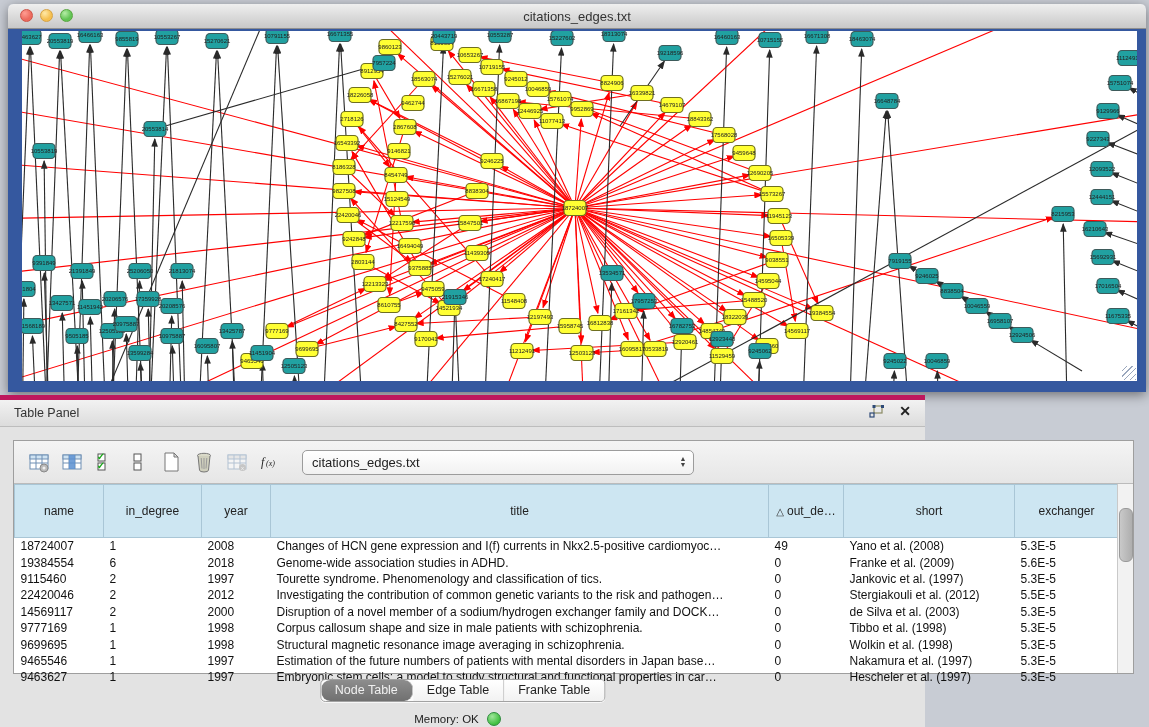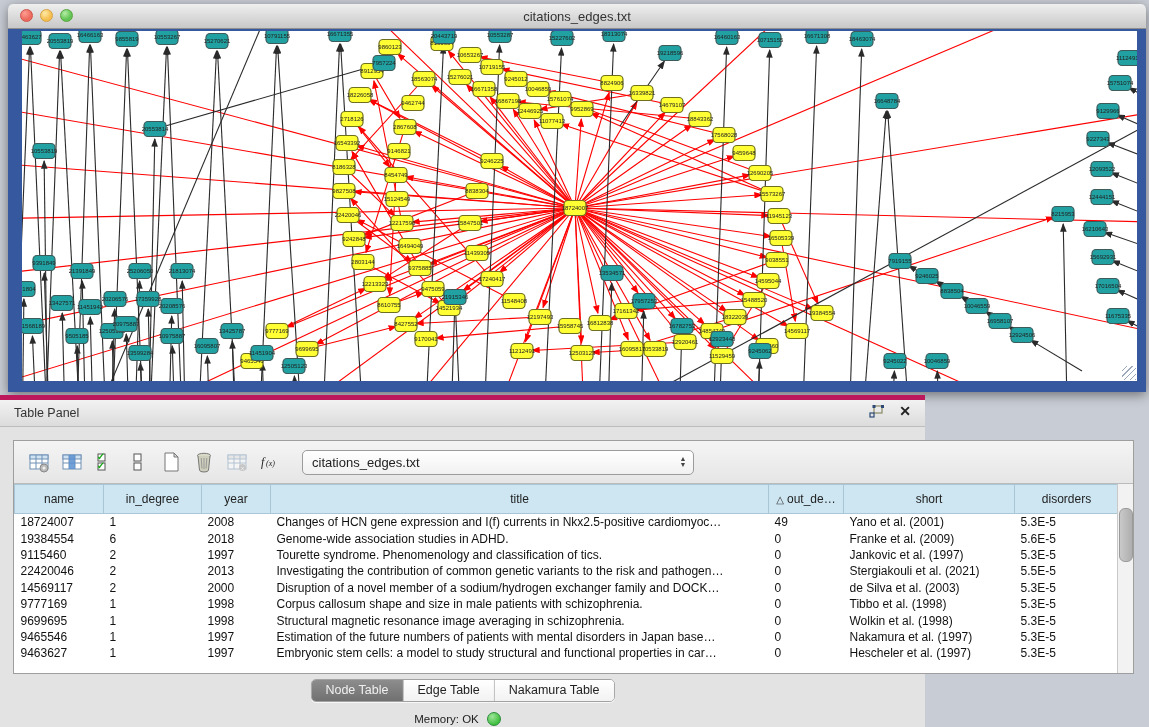--- a/index.html
+++ b/index.html
@@ -28,28 +28,28 @@
   .tbtn{width:30px;height:30px;display:flex;align-items:center;justify-content:center;margin-right:3px;border-radius:4px;cursor:pointer;}
   .tbtn.disabled{opacity:.45;}
   .combo{margin-left:14px;width:392px;height:25px;border:1px solid #9c9c9c;border-radius:5px;background:linear-gradient(#ffffff,#f1f1f1);display:flex;align-items:center;box-sizing:border-box;cursor:pointer;}
   .combo .combo-label{flex:1;font-size:13px;color:#222;padding-left:9px;white-space:nowrap;overflow:hidden;}
   .combo .combo-arrows{width:20px;display:flex;flex-direction:column;align-items:center;line-height:6px;font-size:7px;color:#444;}
   
   .grid{position:absolute;left:0;top:43px;right:0;bottom:0;}
   .grid-scroll{position:absolute;right:0;top:0;width:15px;bottom:0;background:#f2f2f2;border-left:1px solid #c9c9c9;}
   .grid-thumb{position:absolute;left:1px;top:24px;width:12px;height:52px;background:linear-gradient(90deg,#c9c9c9,#aeaeae);border:1px solid #9a9a9a;border-radius:6px;}
   table.data{border-collapse:collapse;table-layout:fixed;width:1104px;font-size:12px;color:#111;}
-  table.data th{background:#cde6f2;border:1px solid #a9c6d6;font-weight:normal;font-size:12px;color:#222;height:20px;padding:4px 4px;overflow:hidden;white-space:nowrap;}
+  table.data th{background:#cde6f2;border:1px solid #a9c6d6;font-weight:normal;font-size:12px;color:#222;height:20px;padding:16px 4px;overflow:hidden;white-space:nowrap;}
   table.data td{height:16.4px;padding:0 0 0 6px;overflow:hidden;white-space:nowrap;text-overflow:ellipsis;border:none;}
   th .sort-tri{font-size:10px;margin-right:3px;color:#333;}
   
   .tabs{position:absolute;left:50%;transform:translateX(-50%);top:279px;display:flex;border:1px solid #a2a2a2;border-radius:5px;overflow:hidden;background:#fcfcfc;box-shadow:0 1px 0 rgba(255,255,255,.7);}
   .tab{font-size:12.5px;padding:3px 14px 4px;color:#222;border-right:1px solid #bcbcbc;cursor:pointer;background:linear-gradient(#ffffff,#f2f2f2);}
   .tab:last-child{border-right:none;}
-  .tab.active{background:linear-gradient(#8d8d8d,#707070);color:#f0f0f0;}
+  .tab.active{background:linear-gradient(#8d8d8d,#707070);color:#f0f0f0;border-radius:9px;}
   
   .statusbar{position:absolute;left:0;bottom:0;width:100%;height:26px;display:flex;align-items:center;justify-content:center;}
   .statusbar .mem{font-size:11.5px;color:#222;margin-right:8px;}
   .mem-dot{width:12px;height:12px;border-radius:50%;background:radial-gradient(circle at 35% 30%,#9fe59a,#3fbf3f 70%);border:1px solid #2e8b3d;margin-right:10px;}
 </style>
 </head>
 <body>
 
 <div class="net-window">
   <div class="titlebar">
@@ -938,31 +938,31 @@
             <col style="width: 104px;">
           </colgroup>
         <thead>
             <tr id="table-head-row">
               <th>name</th>
               <th>in_degree</th>
               <th>year</th>
               <th>title</th>
               <th><span class="sort-tri">△</span>out_de…</th>
               <th>short</th>
-              <th>disorders</th>
+              <th>exchanger</th>
             </tr>
           </thead>
         <tbody id="table-body">
             <tr>
               <td>18724007</td>
               <td>1</td>
               <td>2008</td>
               <td>Changes of HCN gene expression and I(f) currents in Nkx2.5-positive cardiomyoc…</td>
               <td>49</td>
-              <td>Yano et al. (2001)</td>
+              <td>Yano et al. (2008)</td>
               <td>5.3E-5</td>
             </tr>
             <tr>
               <td>19384554</td>
               <td>6</td>
               <td>2018</td>
               <td>Genome-wide association studies in ADHD.</td>
               <td>0</td>
               <td>Franke et al. (2009)</td>
               <td>5.6E-5</td>
@@ -972,24 +972,24 @@
               <td>2</td>
               <td>1997</td>
               <td>Tourette syndrome. Phenomenology and classification of tics.</td>
               <td>0</td>
               <td>Jankovic et al. (1997)</td>
               <td>5.3E-5</td>
             </tr>
             <tr>
               <td>22420046</td>
               <td>2</td>
-              <td>2013</td>
+              <td>2012</td>
               <td>Investigating the contribution of common genetic variants to the risk and pathogen…</td>
               <td>0</td>
-              <td>Stergiakouli et al. (2021)</td>
+              <td>Stergiakouli et al. (2012)</td>
               <td>5.5E-5</td>
             </tr>
             <tr>
               <td>14569117</td>
               <td>2</td>
               <td>2000</td>
               <td>Disruption of a novel member of a sodium/hydrogen exchanger family and DOCK…</td>
               <td>0</td>
               <td>de Silva et al. (2003)</td>
               <td>5.3E-5</td>
@@ -1034,20 +1034,20 @@
       </table>
       <div class="grid-scroll">
         <div class="grid-thumb"></div>
       </div>
     </div>
   </div>
 
   <div class="tabs" id="table-tabs">
       <div class="tab active">Node Table</div>
       <div class="tab">Edge Table</div>
-      <div class="tab">Nakamura Table</div>
+      <div class="tab">Franke Table</div>
     </div>
 
   <div class="statusbar">
     <span class="mem">Memory: OK</span>
     <span class="mem-dot"></span>
   </div>
 </div>
 
 </body></html>

